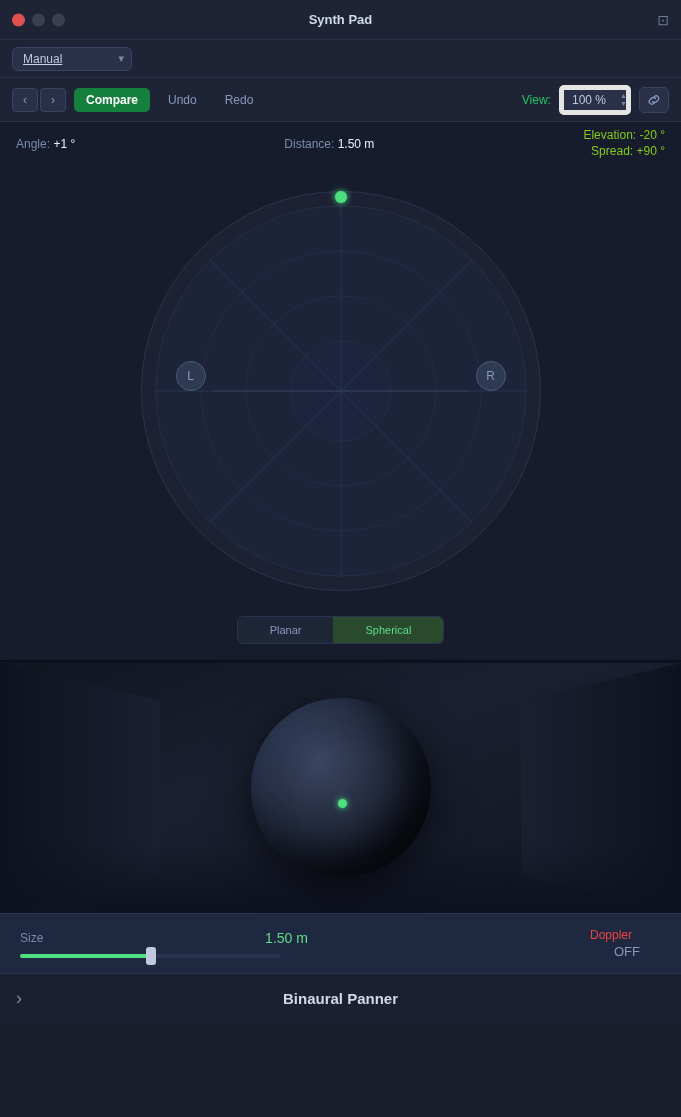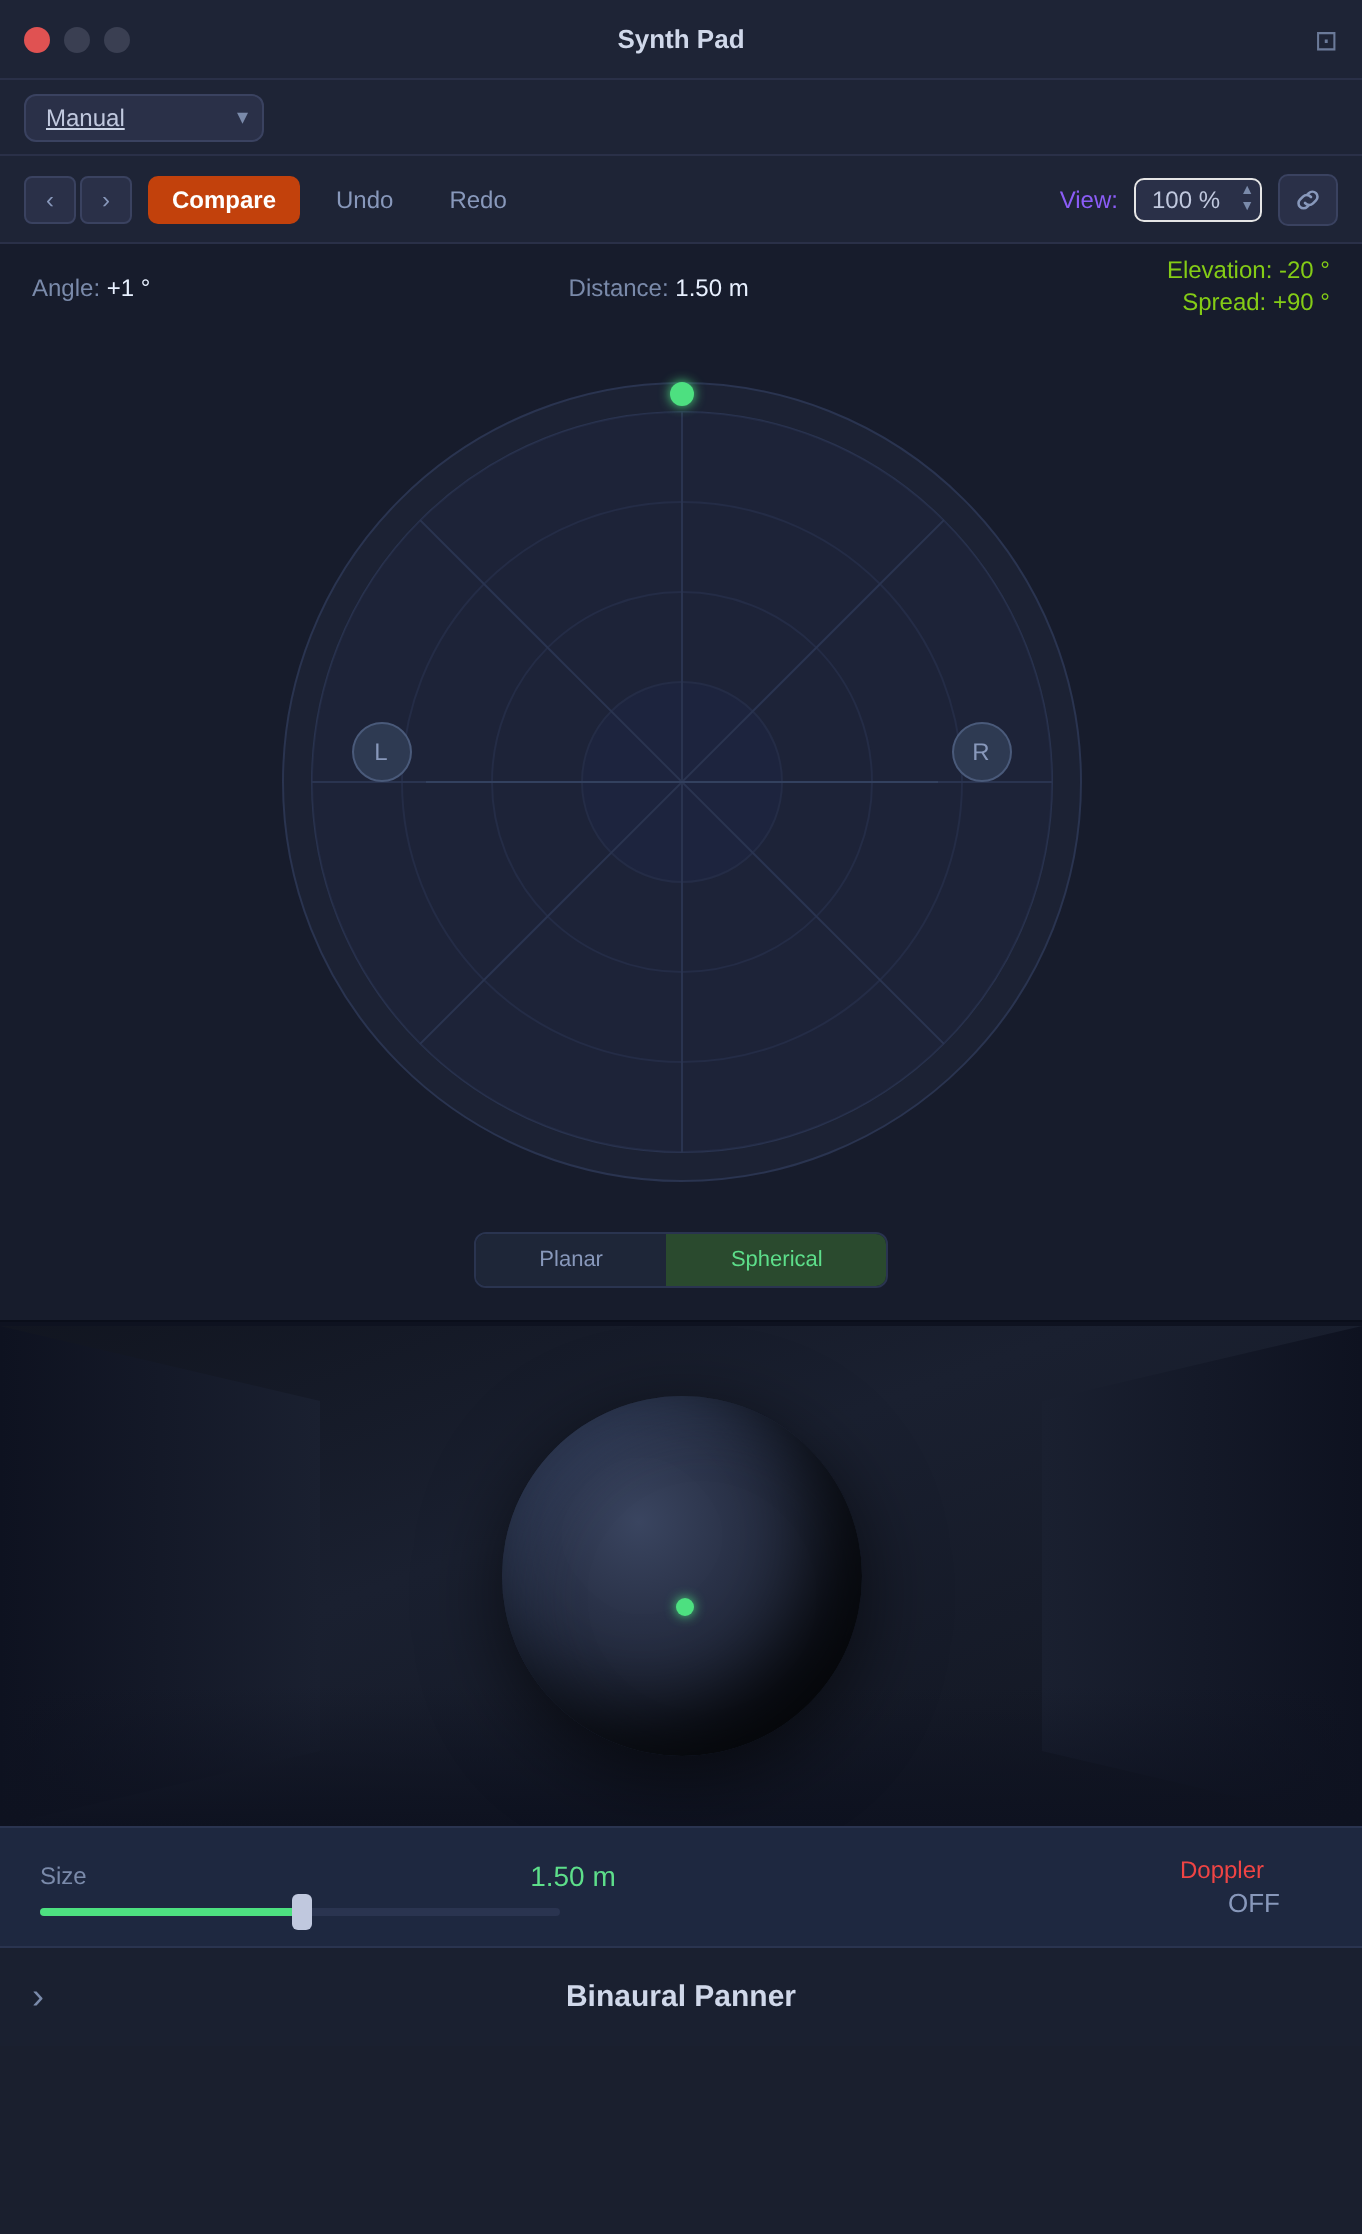--- a/index.html
+++ b/index.html
@@ -113,45 +113,45 @@
       align-items: center;
       justify-content: center;
       cursor: pointer;
       font-size: 12px;
     }
     .nav-btns {
       display: flex;
       gap: 2px;
     }
     .compare-btn {
-      background: #c2410c;
+      background: #15803d;
       border: none;
       border-radius: 5px;
       color: #fff;
       font-size: 12px;
       font-weight: 600;
       padding: 5px 12px;
       cursor: pointer;
     }
     .text-btn {
       background: transparent;
       border: none;
       color: #8898bb;
       font-size: 12px;
       padding: 5px 10px;
       cursor: pointer;
     }
     .toolbar-spacer { flex: 1; }
     .view-label {
       font-size: 12px;
-      color: #8b5cf6;
+      color: #22c55e;
     }
     .view-control {
       background: #2a3048;
-      border: 1px solid #e5e5e5;
+      border: 5px solid #e5e5e5;
       border-radius: 5px;
       color: #c0c8de;
       font-size: 12px;
       padding: 3px 20px 3px 8px;
       display: flex;
       align-items: center;
       gap: 4px;
       position: relative;
       cursor: pointer;
     }

